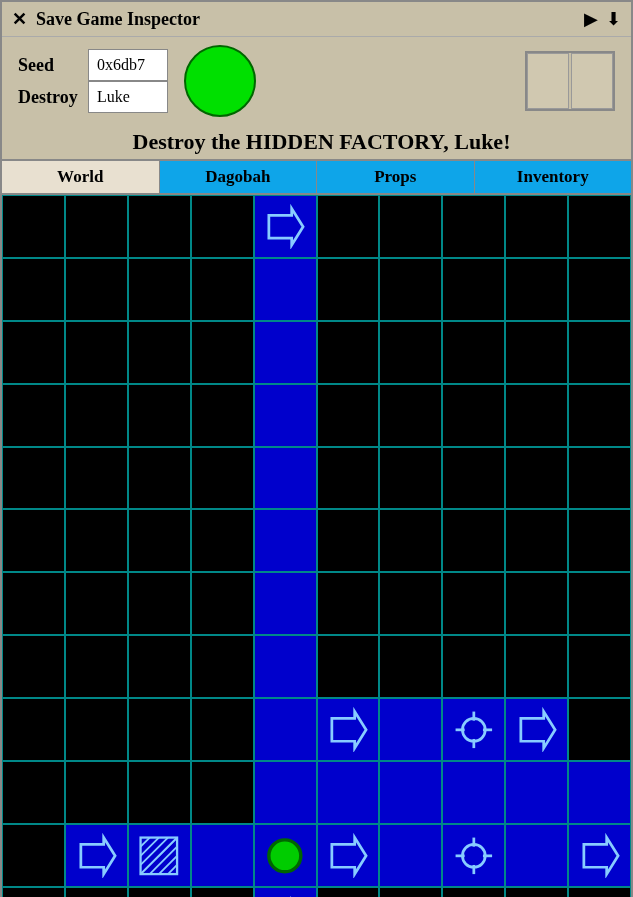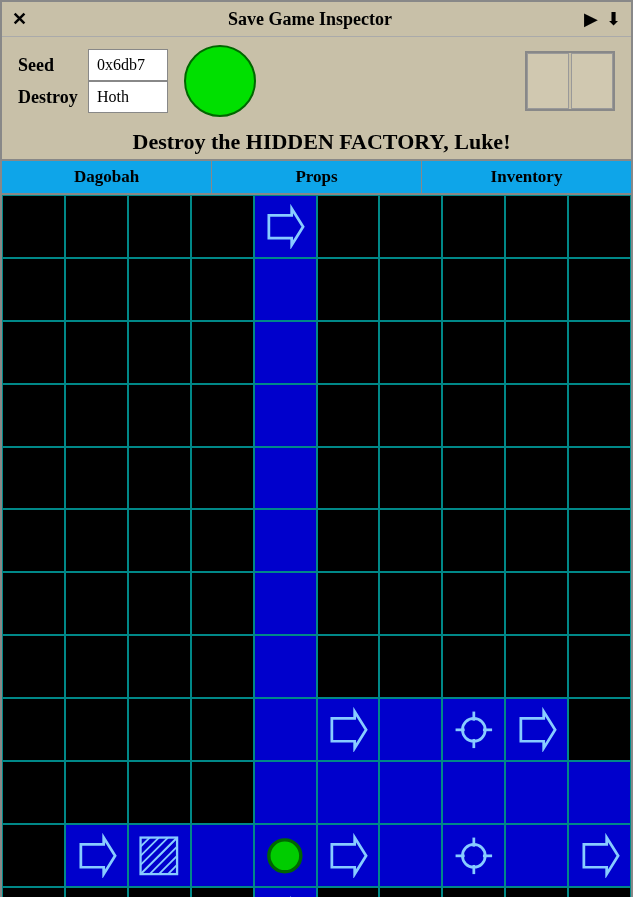--- a/index.html
+++ b/index.html
@@ -22,21 +22,20 @@
       display: flex;
       align-items: center;
       justify-content: space-between;
       padding: 6px 10px;
       border-bottom: 1px solid #aaa;
     }
     .title-bar-title {
       font-size: 18px;
       font-weight: bold;
       flex: 1;
-      text-align: center;
     }
     .title-bar-close {
       font-size: 18px;
       font-weight: bold;
       cursor: pointer;
       width: 24px;
     }
     .title-bar-actions {
       display: flex;
       gap: 8px;
@@ -163,34 +162,35 @@
   </div>
 
   <div style="display:flex; align-items:center; padding: 8px 16px 4px 16px; gap:16px;">
     <div class="info-fields">
       <div class="info-row">
         <span class="info-label">Seed</span>
         <span class="info-value">0x6db7</span>
       </div>
       <div class="info-row">
         <span class="info-label">Destroy</span>
-        <span class="info-value">Hoth</span>
+        <span class="info-value">Luke</span>
       </div>
     </div>
     <div class="planet-circle"></div>
     <div style="flex:1;"></div>
     <div class="preview-box">
       <div class="preview-inner"></div>
       <div class="preview-inner"></div>
     </div>
   </div>
 
   <div class="mission-text">Destroy the HIDDEN FACTORY, Luke!</div>
 
   <div class="tabs">
+    <div class="tab active">World</div>
     <div class="tab">Dagobah</div>
     <div class="tab">Props</div>
     <div class="tab">Inventory</div>
   </div>
 
   <div class="grid-area">
     <div class="grid" id="worldGrid">
     <div class="cell"></div>
         <div class="cell"></div>
         <div class="cell"></div>

